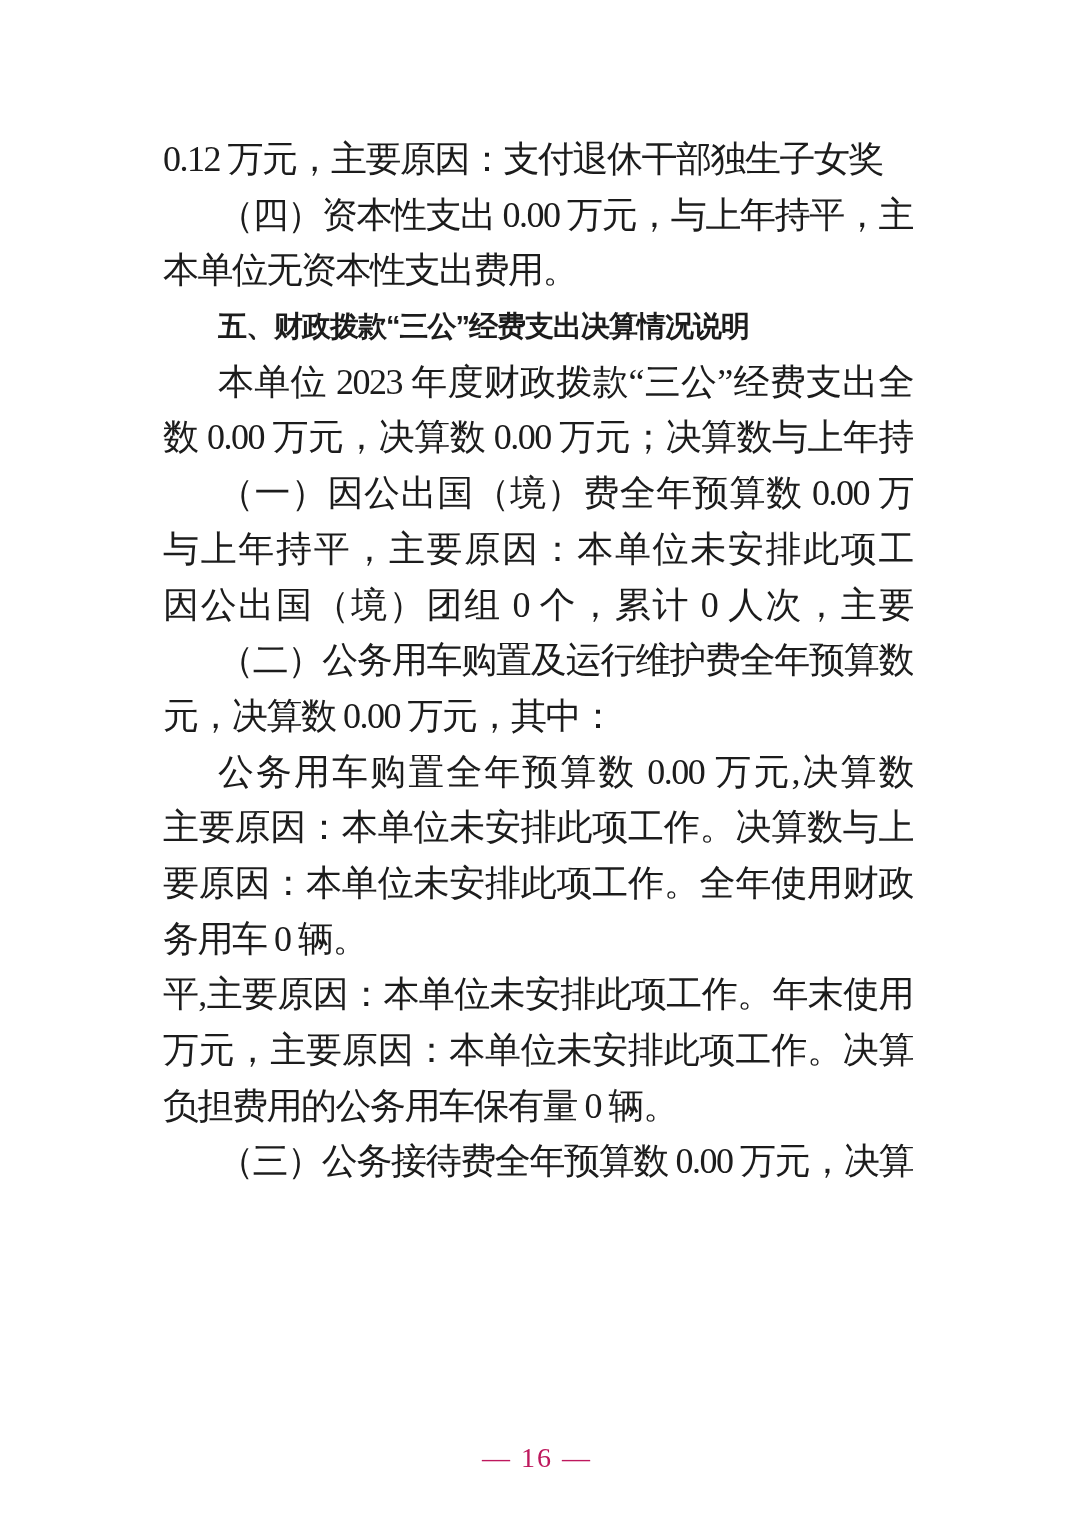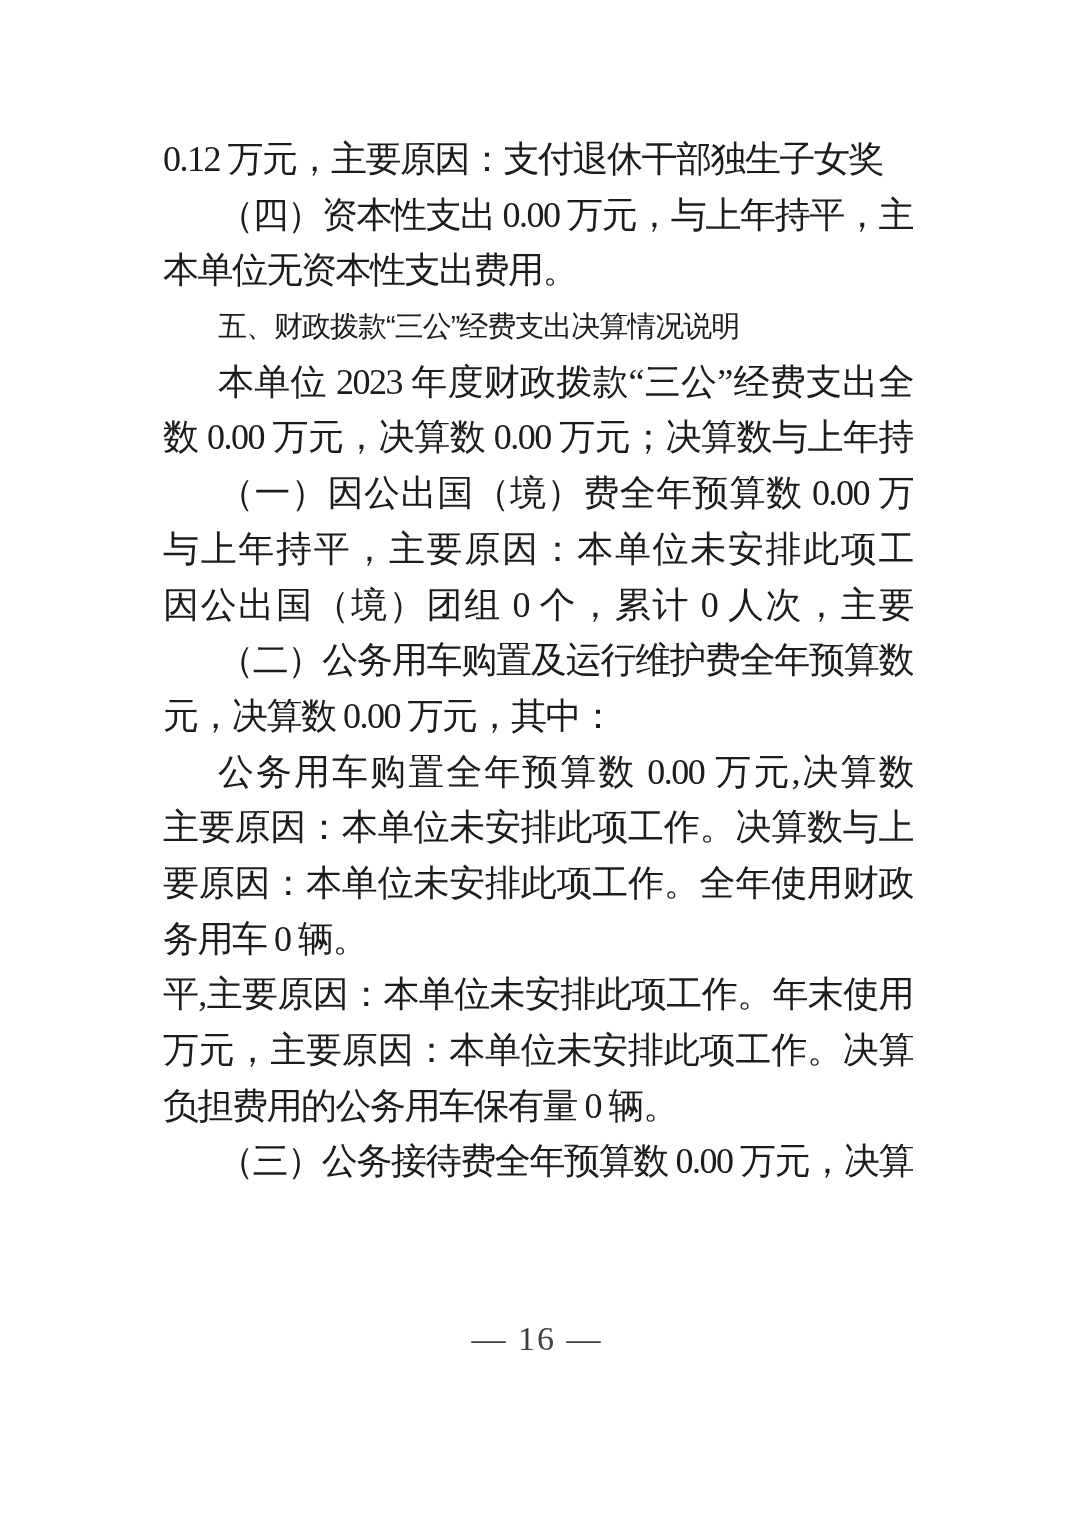--- a/index.html
+++ b/index.html
@@ -34,33 +34,33 @@
   .line.j {
     text-align: justify;
     text-align-last: justify;
   }
   
   .line.ind {
     text-indent: 55px;
   }
   .line.heading {
     font-family: "Liberation Sans", "DejaVu Sans", sans-serif;
-    font-weight: 400;
+    font-weight: 700;
     font-size: 29px;
     letter-spacing: -1px;
   }
   .footer {
     position: absolute;
     left: 0;
     right: 0;
-    top: 1320px;
+    top: 1442px;
     text-align: center;
-    font-size: 34px;
+    font-size: 28px;
     letter-spacing: 2px;
-    color: #404040;
+    color: #be185d;
   }
 </style>
 </head>
 <body>
 
 <div class="page">
   <div class="content">
     <div class="line">0.12 万元，主要原因：支付退休干部独生子女奖励金。</div>
     <div class="line ind j">（四）资本性支出 0.00 万元，与上年持平，主要原因：</div>
     <div class="line">本单位无资本性支出费用。</div>

